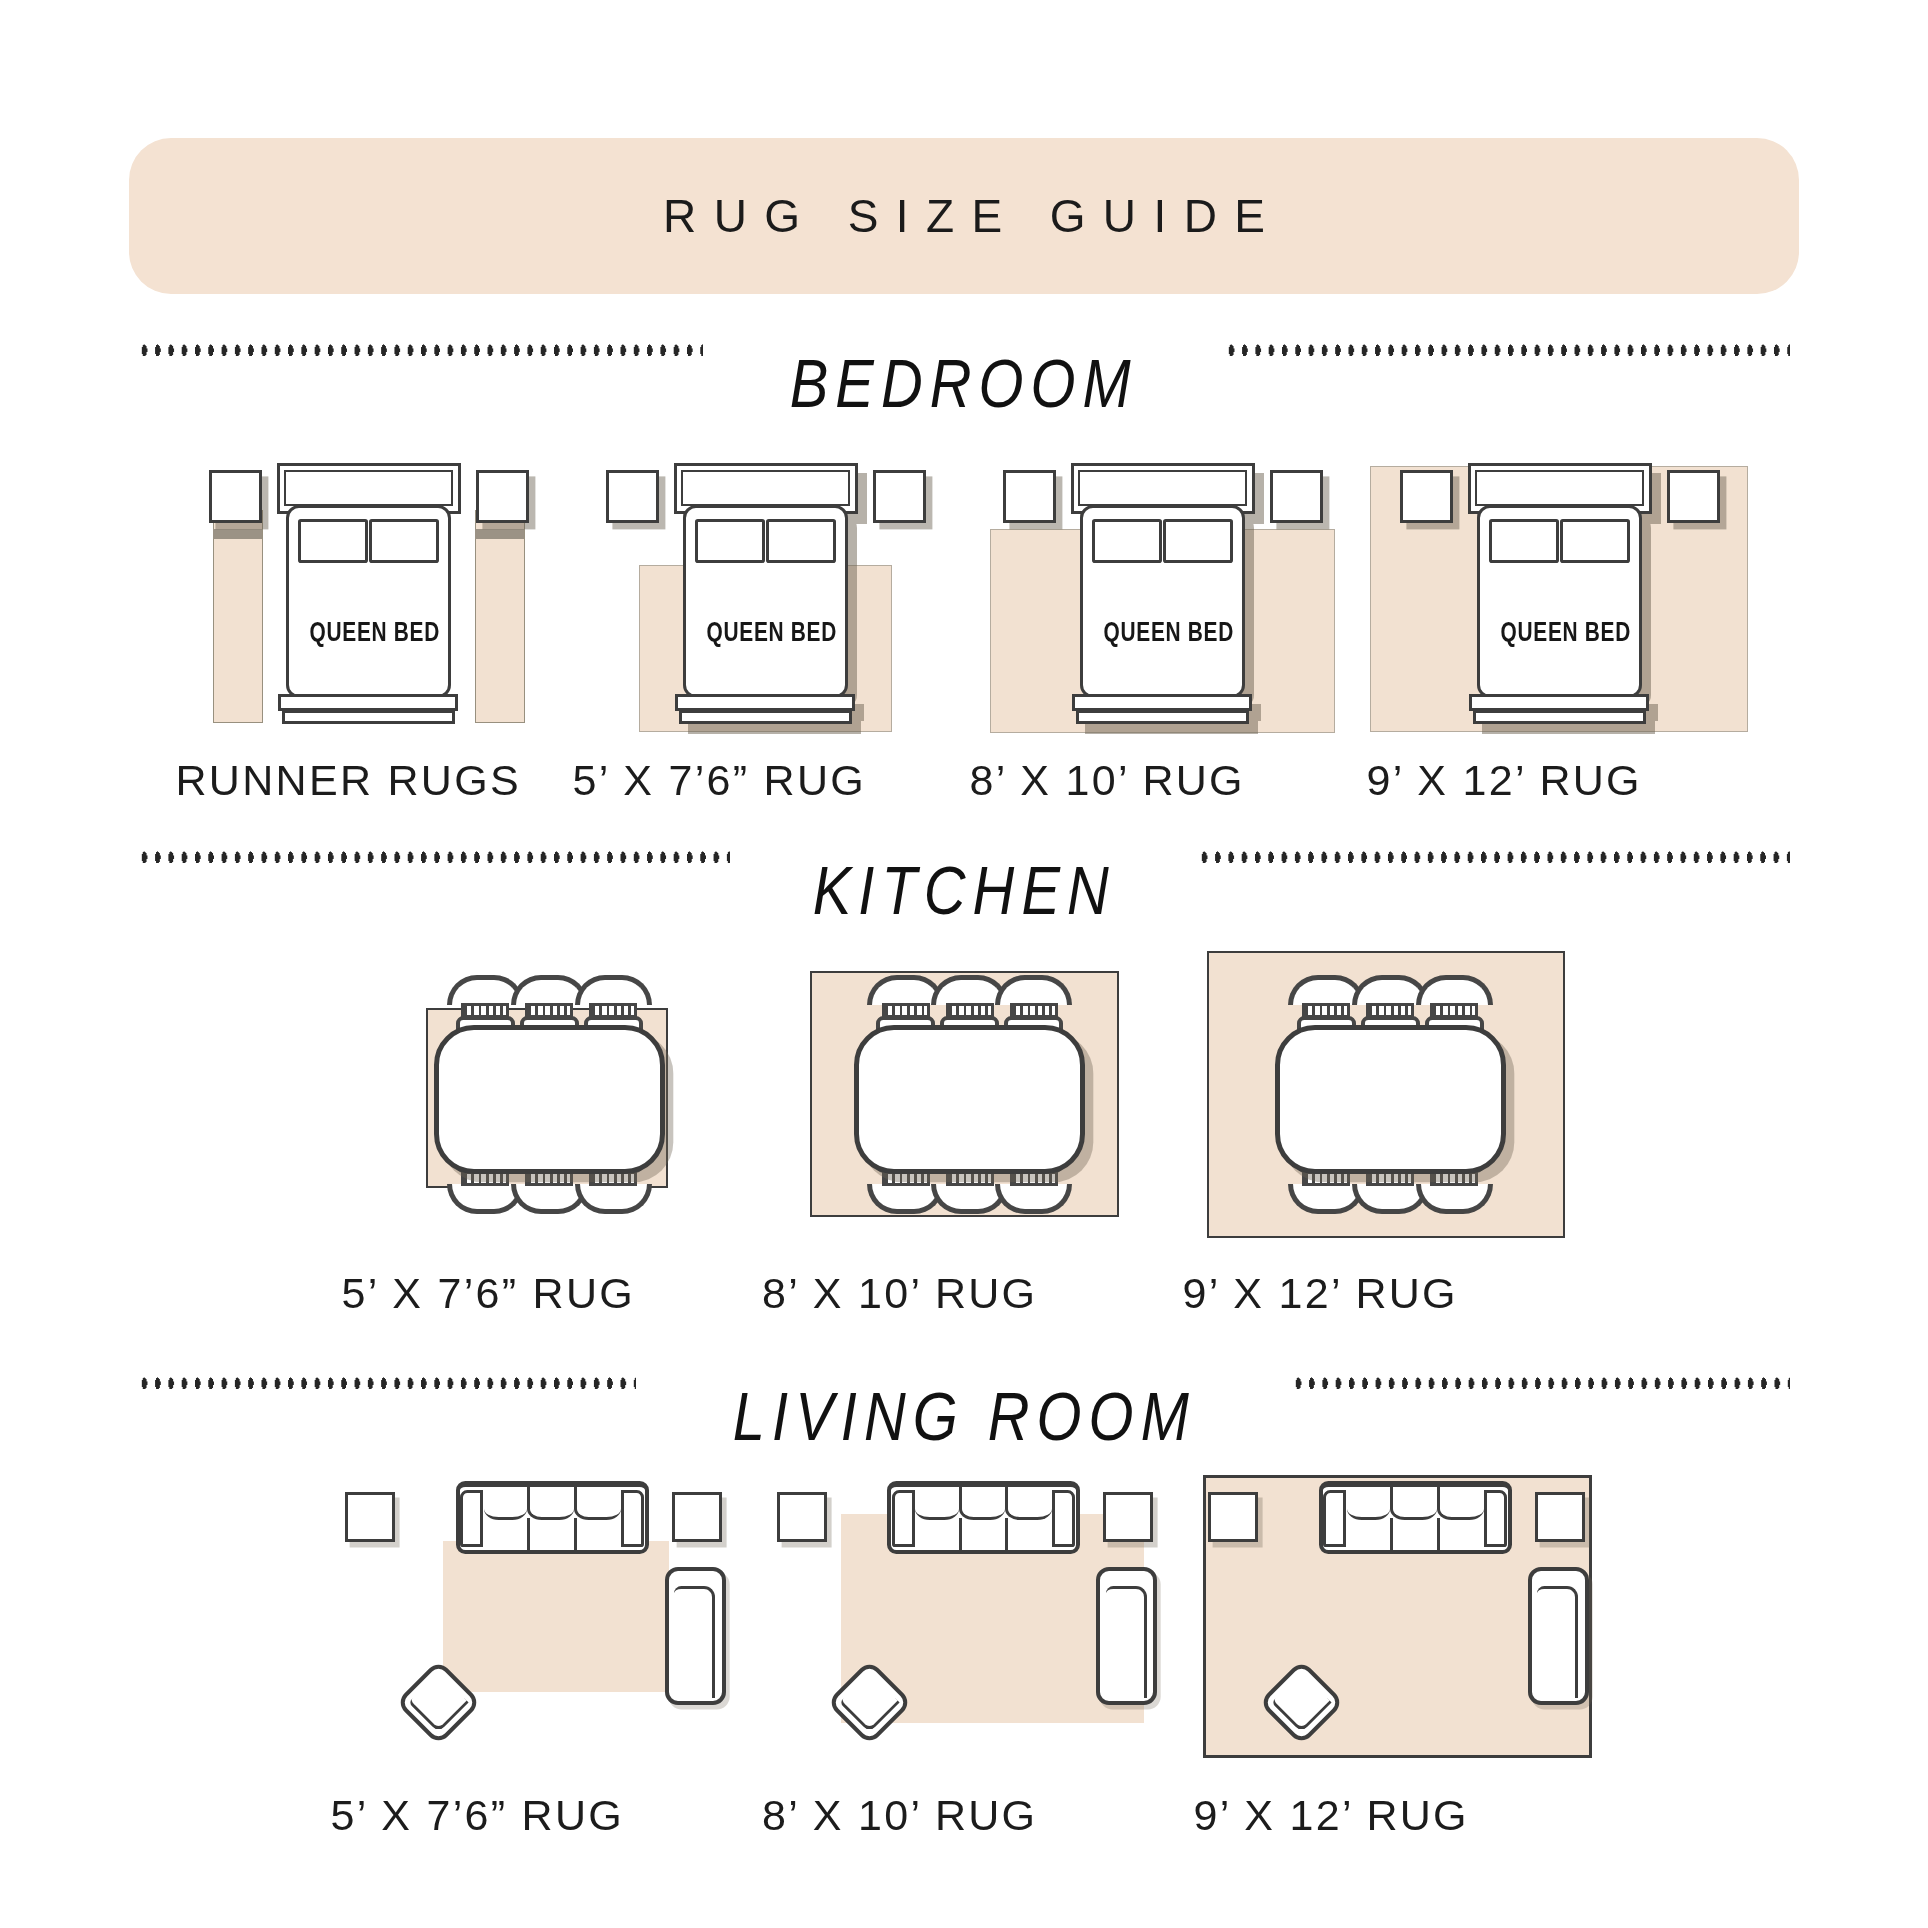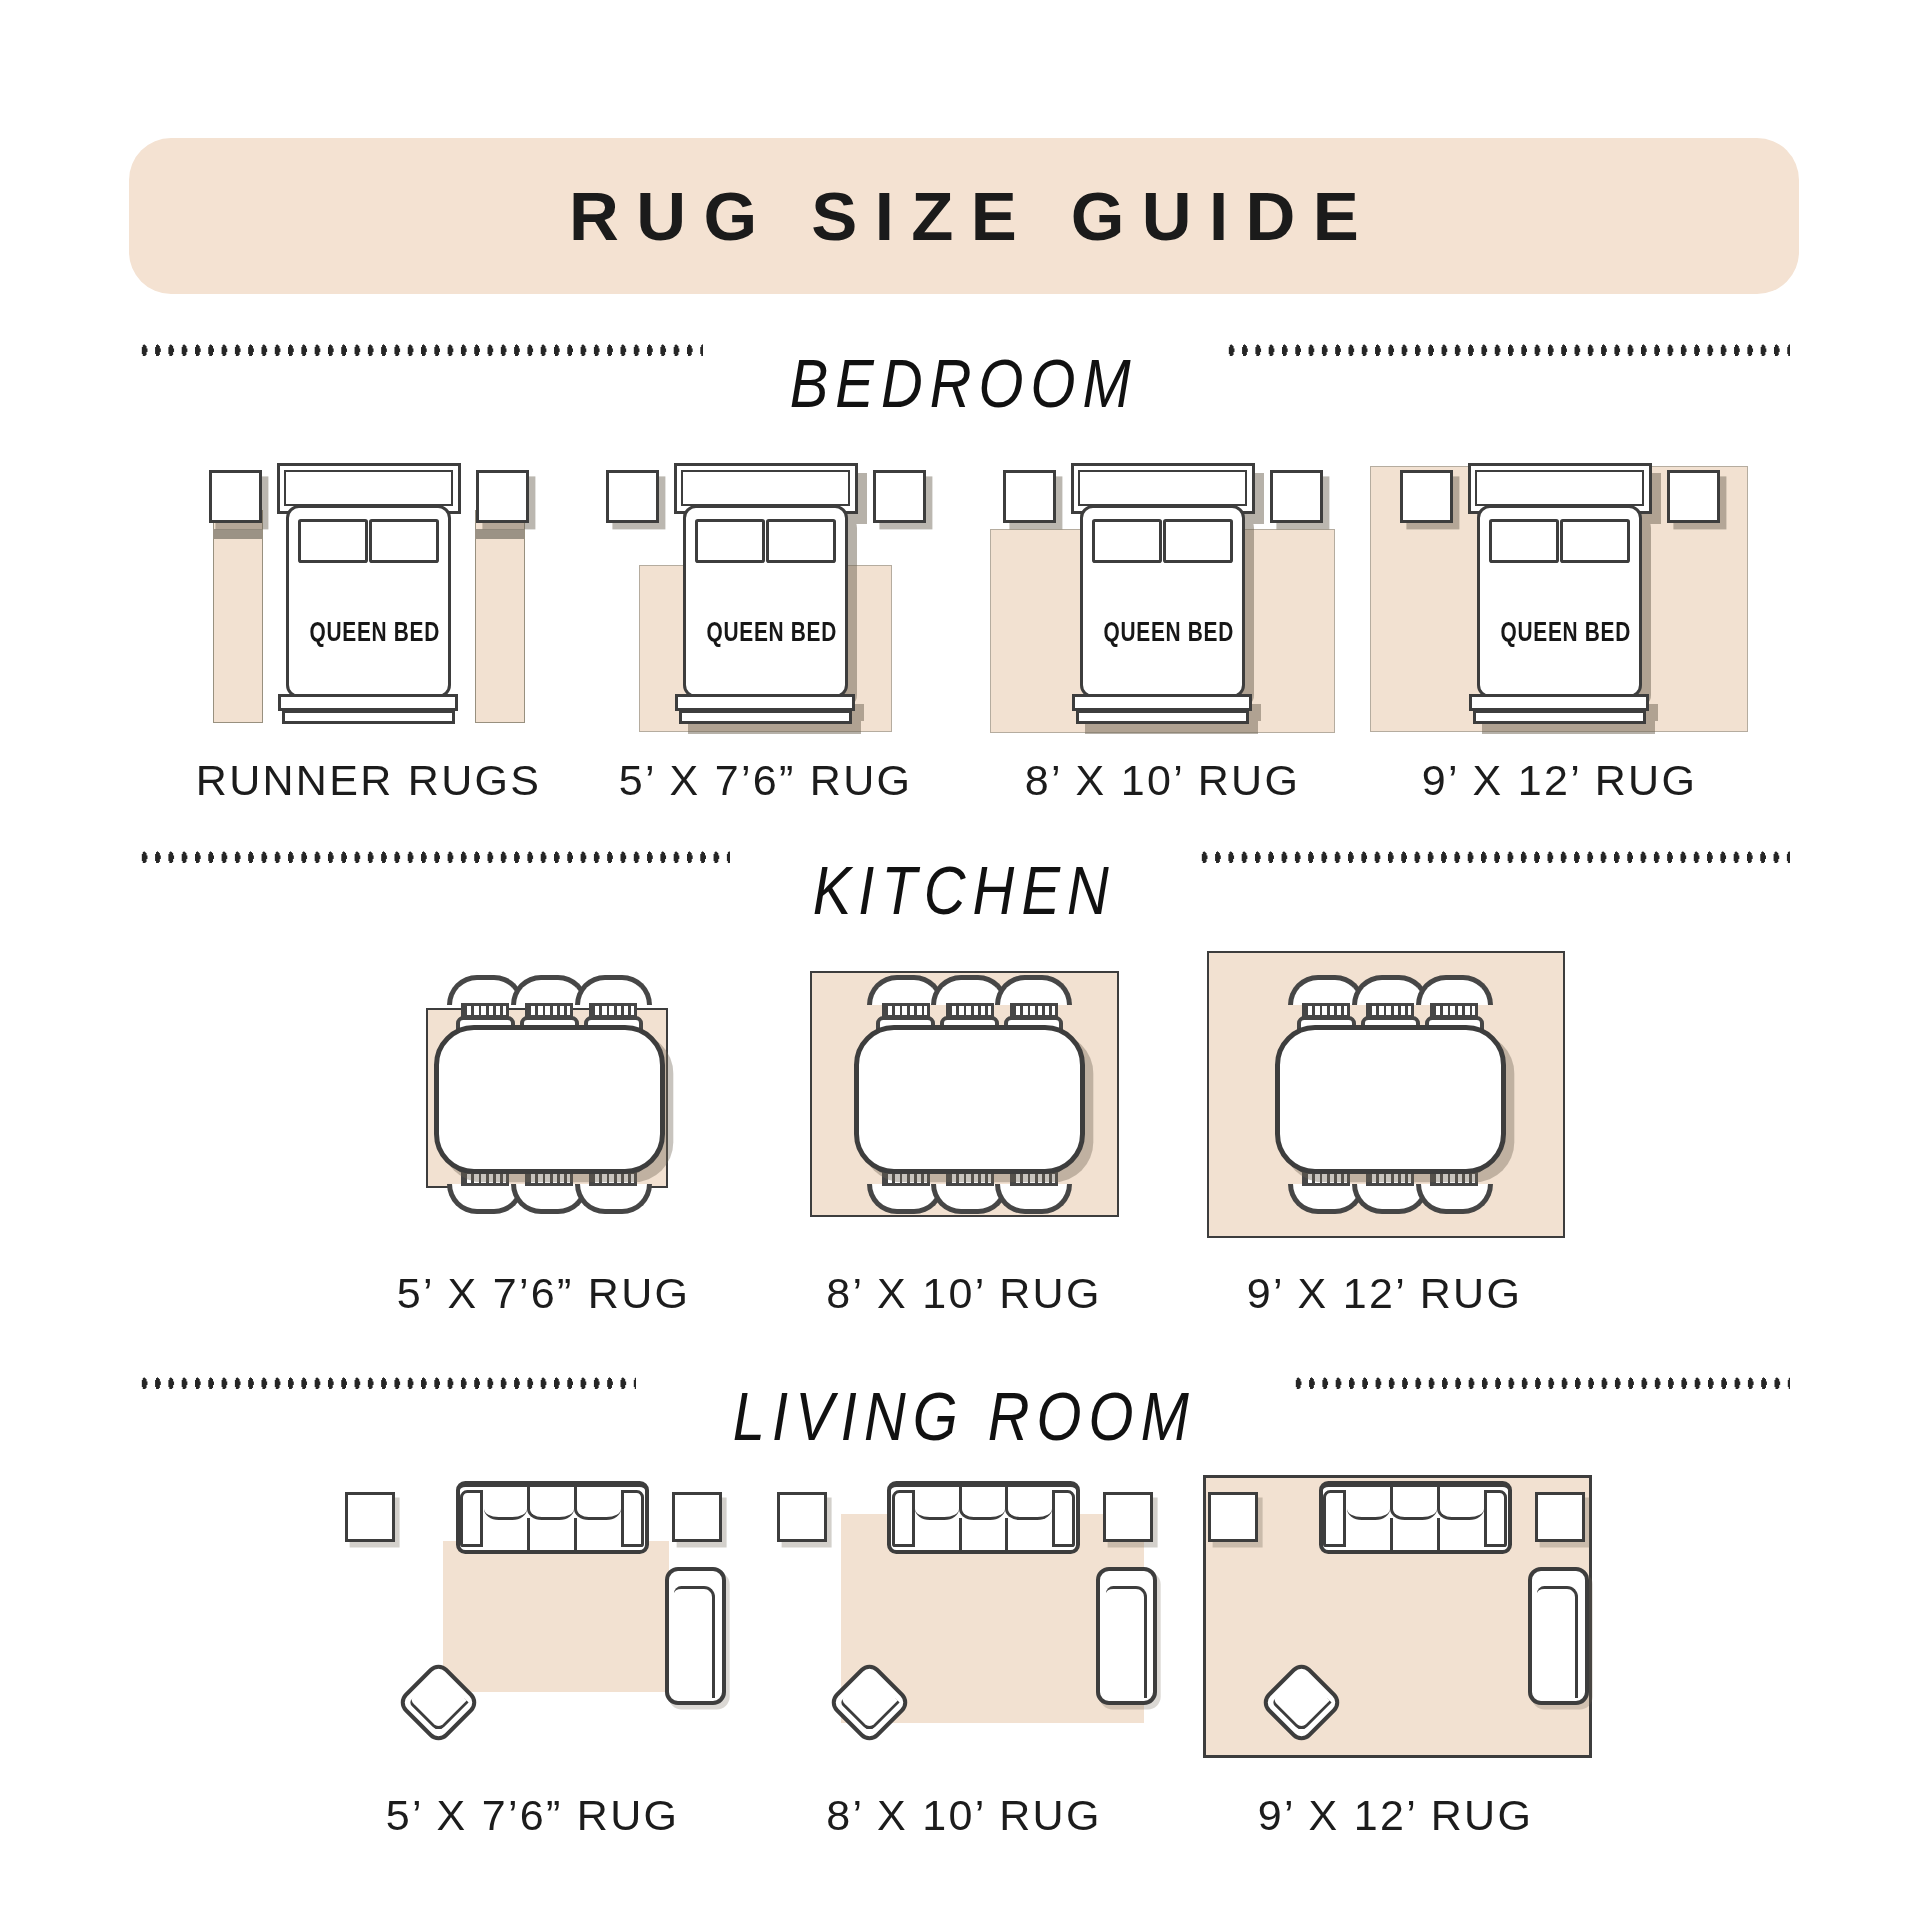--- a/index.html
+++ b/index.html
@@ -5,36 +5,36 @@
   :root{
     --banner:#f4e2d2; --rug:#f2e1d1; --line:#3d3d3d; --shadow:#a59c8f; --text:#1f1f1f;
   }
   *{box-sizing:border-box;margin:0;padding:0;}
   html,body{width:1928px;height:1928px;}
   body{background:#fff;font-family:"Liberation Sans",sans-serif;color:var(--text);overflow:hidden;}
 
   
   .banner{margin:138px 129px 0;height:156px;background:var(--banner);border-radius:42px;
     display:flex;align-items:center;justify-content:center;}
-  .banner h1{font-size:69px;font-weight:700;letter-spacing:17.4px;text-indent:17.4px;color:#1b1b1b;}
+  .banner h1{font-size:46px;font-weight:400;letter-spacing:17.4px;text-indent:17.4px;color:#1b1b1b;}
 
   
   .sec-head{display:flex;align-items:flex-start;gap:56px;margin-left:138px;margin-right:138px;}
   .sh1{margin-top:50px;} .sh2{margin-top:46px;} .sh3{margin-top:59px;}
   .dots{flex:1;height:13px;background-image:radial-gradient(ellipse 2.8px 6px at 6.4px 6.4px,#262626 98%,transparent 100%);
     background-size:13.3px 13px;background-repeat:repeat-x;background-position:left center;}
   .stitle{font-style:italic;font-size:68px;font-weight:400;letter-spacing:8.3px;white-space:nowrap;
     transform:scaleX(0.85);color:#111;}
 
   
   .row{display:flex;justify-content:center;align-items:flex-start;}
   .row-bed{margin-top:35px;gap:11px;}
   .row-kit{margin-top:13px;gap:16.5px;}
   .row-liv{margin-top:9.2px;gap:27.5px;}
-  .card{display:flex;flex-direction:column;align-items:center;}
+  .card{display:flex;flex-direction:column;}
   .dlabel{margin-top:22px;font-size:43px;letter-spacing:2.3px;white-space:nowrap;color:#1c1c1c;}
 
   .rug{position:absolute;background:var(--rug);z-index:1;}
 
   
   .bd{position:relative;width:386px;height:277px;}
   .bd .rug{border:1.8px solid #b5ac9f;}
   .v-57 .rug{left:66px;top:108px;width:253px;height:167px;}
   .v-810 .rug{left:20px;top:72px;width:345px;height:204px;}
   .v-912 .rug{left:3.7px;top:9.2px;width:378px;height:266px;}

